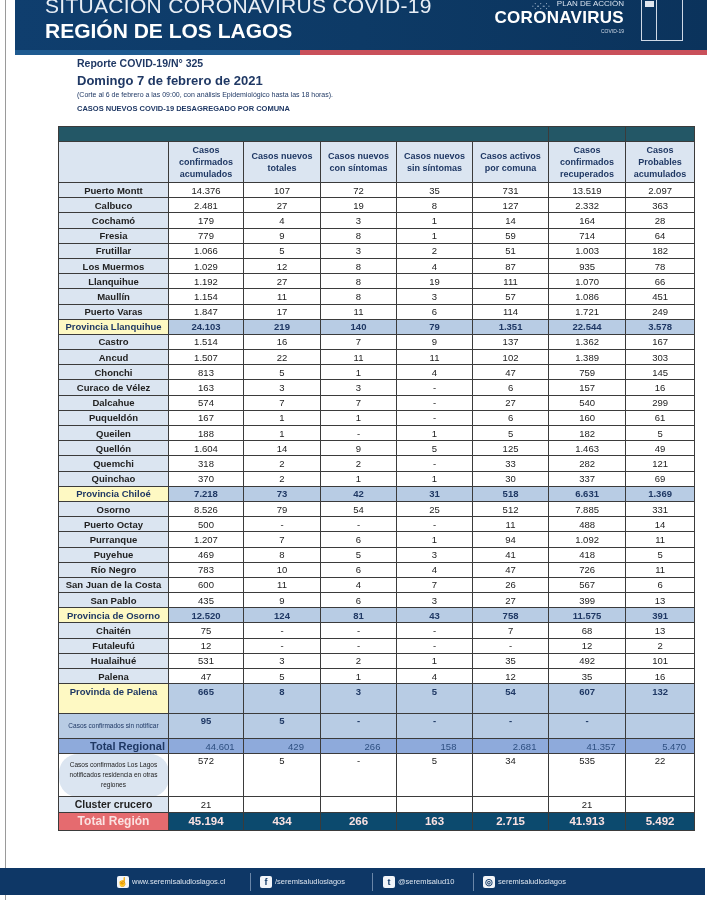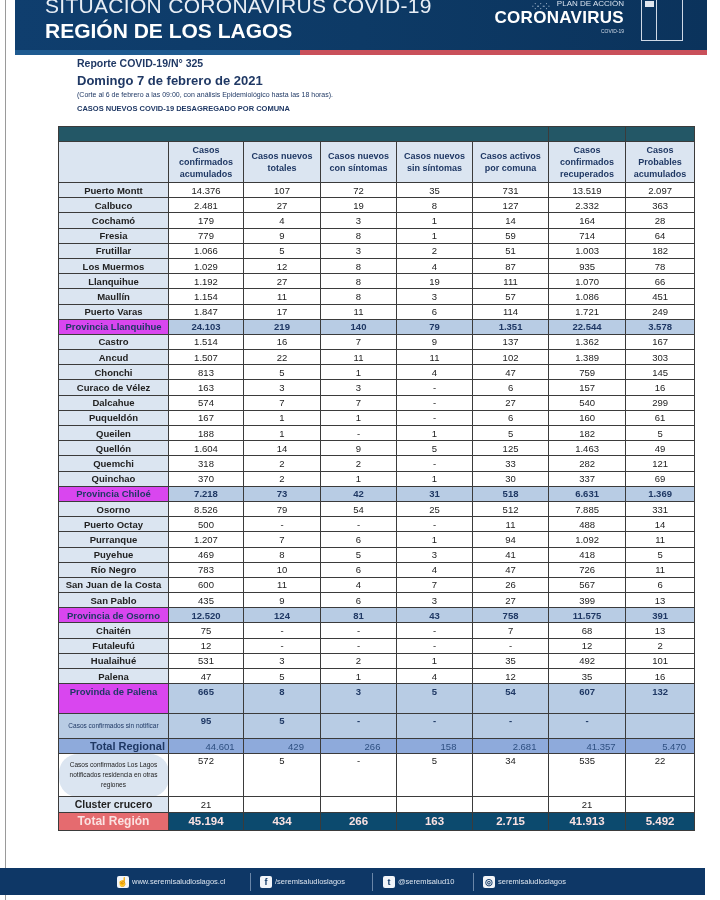--- a/index.html
+++ b/index.html
@@ -25,21 +25,21 @@
   .meta-cut { top:91px; font-size:7px; }
   .meta-heading { top:104px; font-size:7.5px; font-weight:bold; }
 
   table.data { position:absolute; left:58px; top:126px; border-collapse:collapse; table-layout:fixed; width:636px; }
   table.data td, table.data th { border:1px solid #3b3b3b; padding:0; text-align:center; font-size:9.5px; color:#222; height:14.2px; line-height:13px; overflow:hidden; }
   col.c0 { width:110px; } col.c1 { width:75px; } col.c2 { width:77px; } col.c3 { width:76px; } col.c4 { width:76px; } col.c5 { width:76px; } col.c6 { width:77px; } col.c7 { width:69px; }
   tr.band td { background:#235766; height:14px; }
   tr.hdr th { background:#dbe5f1; color:#1f3864; font-weight:bold; font-size:9px; line-height:12px; height:40px; vertical-align:middle; }
   td.lbl { background:#dbe5f1; color:#1f3864; font-weight:bold; font-size:9.5px; white-space:nowrap; }
   tr.prov td { background:#b8cce4; font-weight:bold; color:#1f3864; }
-  tr.prov td.lbl { background:#d946ef; }
+  tr.prov td.lbl { background:#fef9c3; }
   tr.palena td { height:28px; vertical-align:top; padding-top:1px; }
   tr.unnot td { background:#b8cce4; height:24px; font-weight:bold; color:#1f3864; vertical-align:top; }
   tr.unnot td.lbl { font-size:6.5px; line-height:10px; font-weight:normal; vertical-align:middle; }
   tr.treg td { background:#8eaadb; color:#2e4f80; font-weight:normal;padding-left:28px; }
   tr.treg td.lbl { background:#8eaadb; color:#1f3864; font-weight:bold; font-size:11px; }
   tr.other td { background:#ffffff; height:42px; vertical-align:top;border-radius:19px; }
   tr.other td.lbl { background:#dbe5f1; font-size:6.5px; line-height:10px; font-weight:normal; vertical-align:middle; white-space:normal; padding:0 4px; }
   tr.cluster td.lbl { font-size:10.5px; }
   tr.total td { background:#0c4a6e; color:#fbe2e2; font-weight:bold; font-size:11.5px; height:17px; }
   tr.total td.lbl { background:#e56b6f; color:#fbe2e2; font-size:12px; }

